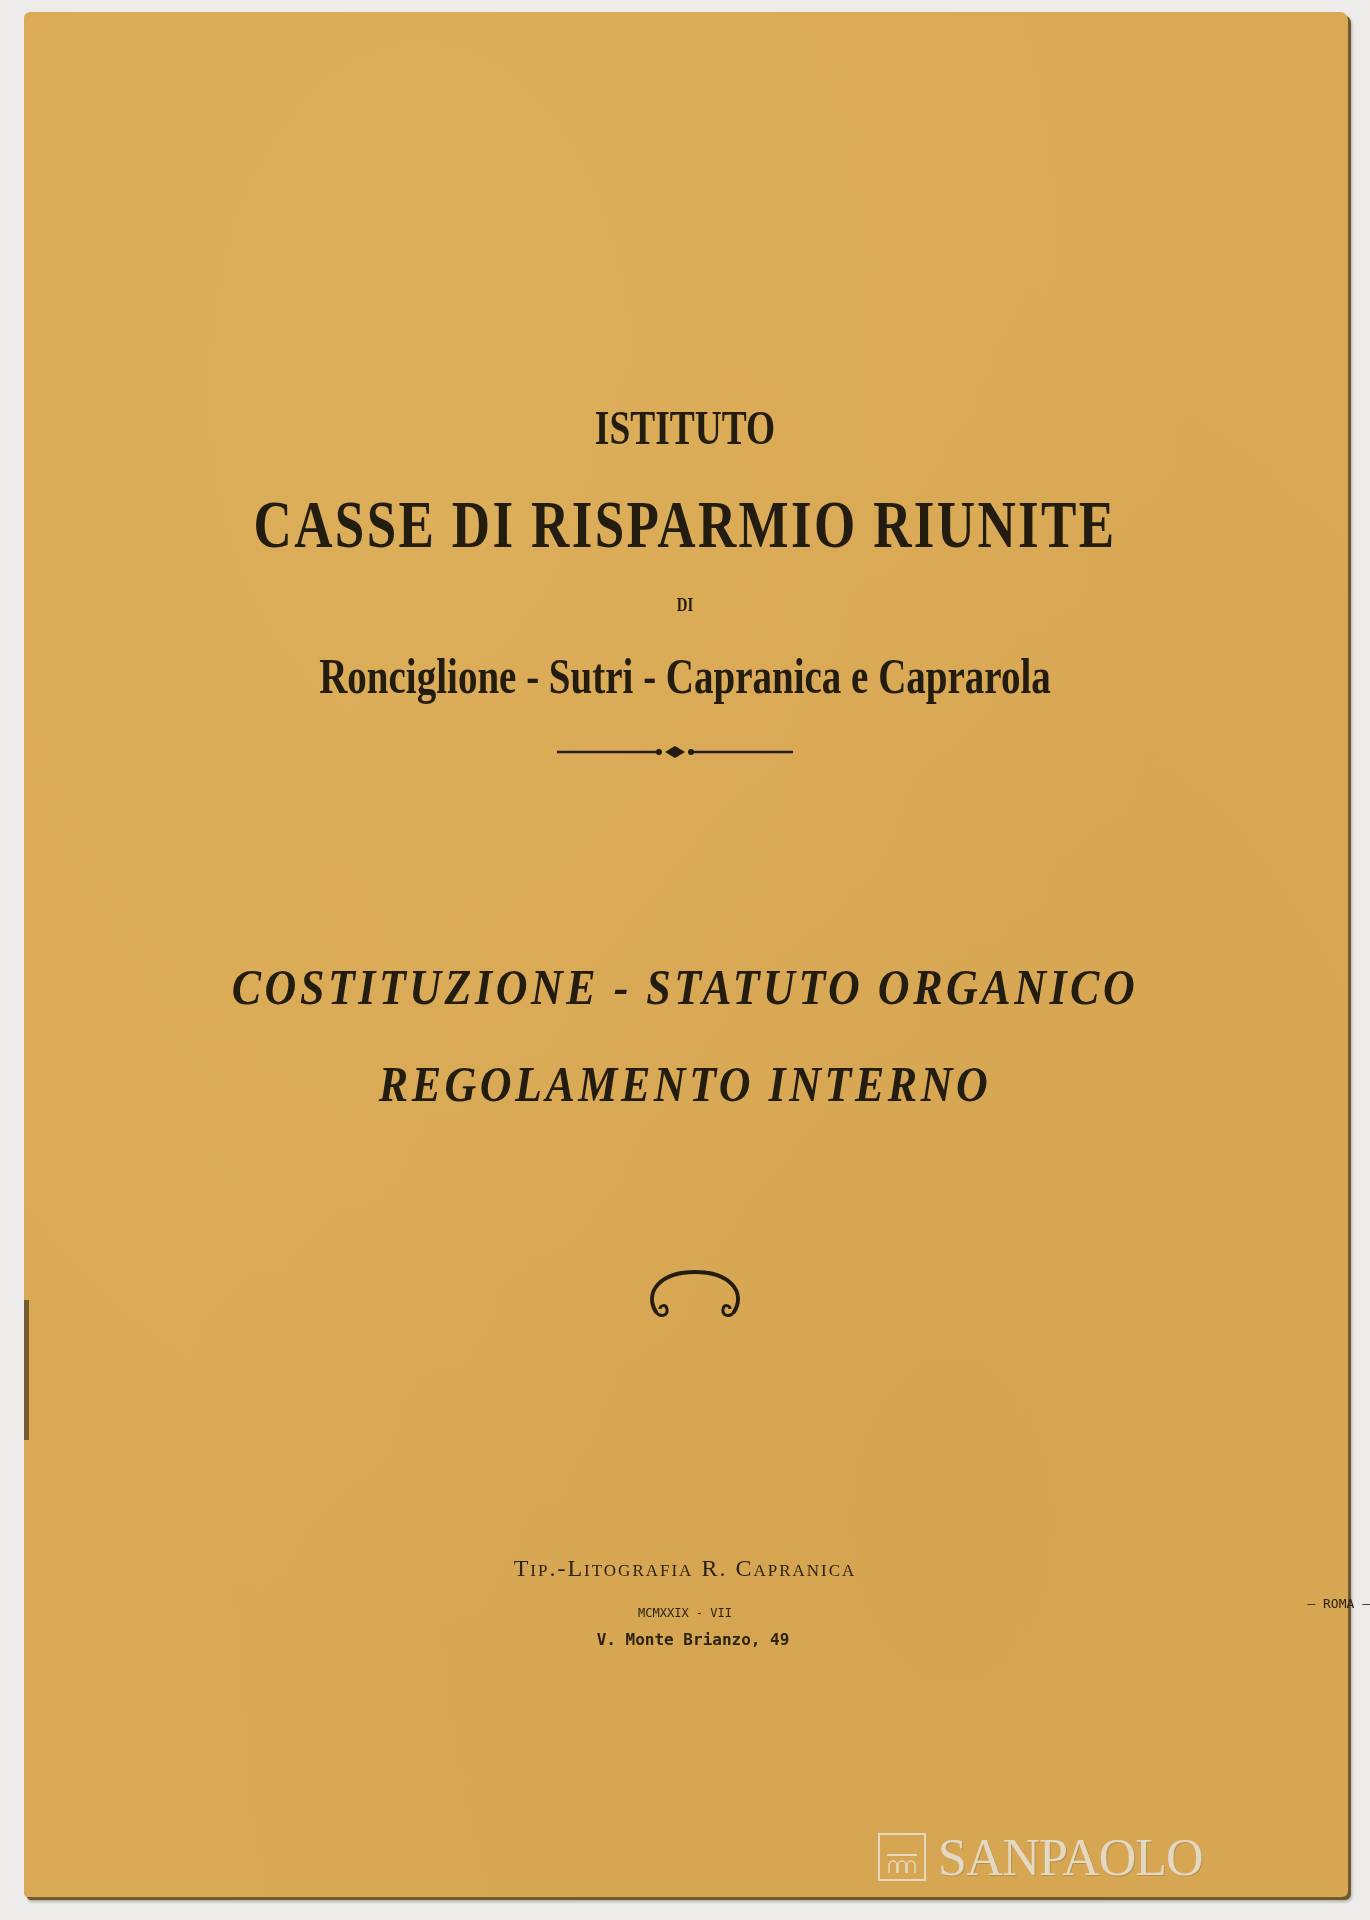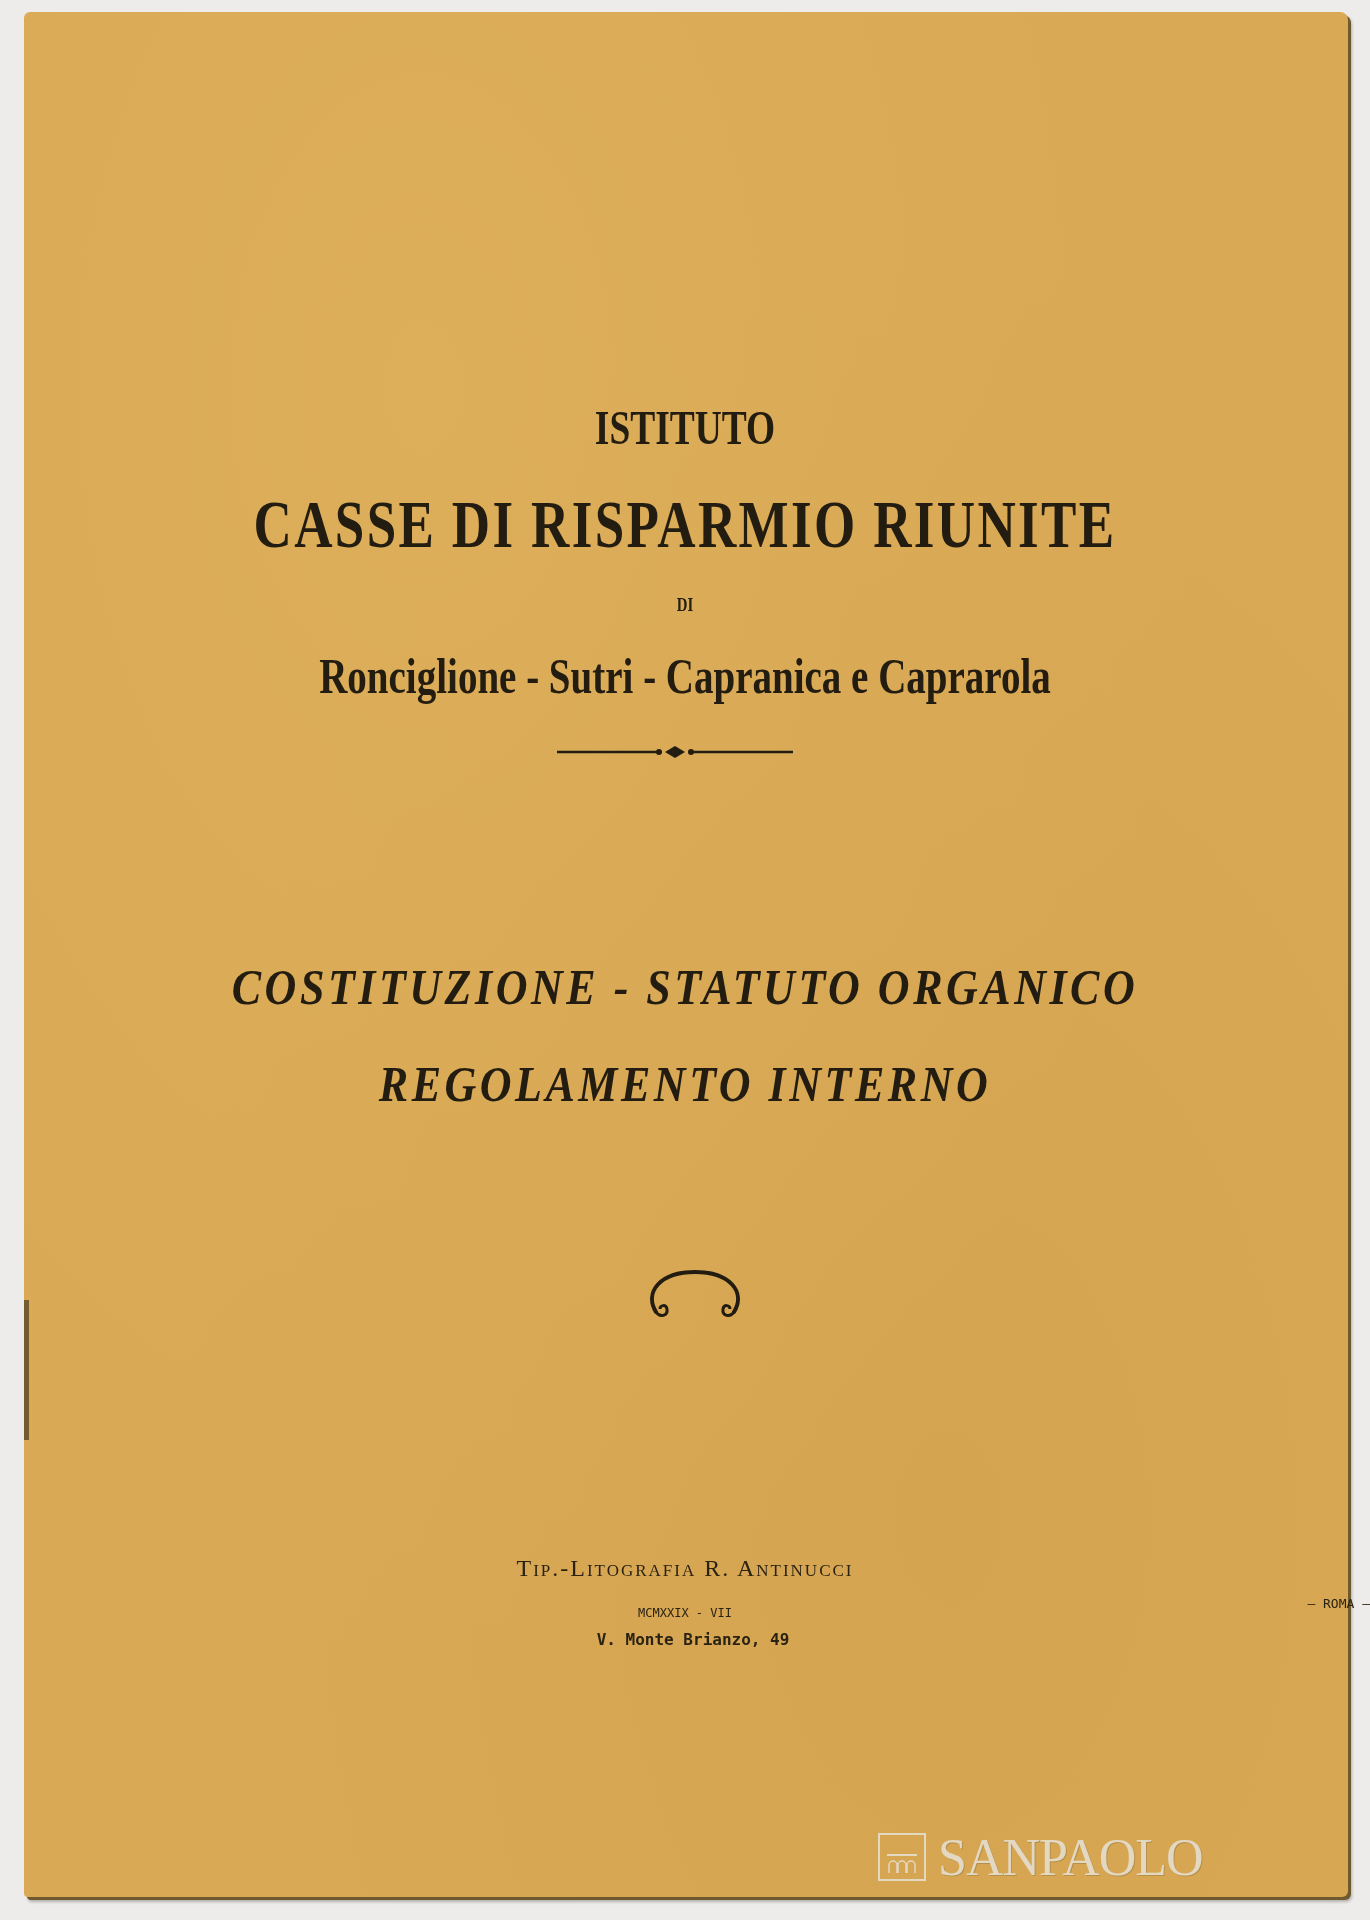--- a/index.html
+++ b/index.html
@@ -87,21 +87,21 @@
 
 <div class="line t-cost">COSTITUZIONE - STATUTO ORGANICO</div>
 <div class="line t-reg">REGOLAMENTO INTERNO</div>
 
 <svg class="scroll" viewBox="0 0 110 60">
   <path d="M16,50 C4,30 20,10 55,10 C90,10 106,30 94,50" fill="none" stroke="#231c10" stroke-width="4" stroke-linecap="round"></path>
   <path d="M16,50 C20,56 28,54 27,47 C26,42 20,43 20,47" fill="none" stroke="#231c10" stroke-width="3"></path>
   <path d="M94,50 C90,56 82,54 83,47 C84,42 90,43 90,47" fill="none" stroke="#231c10" stroke-width="3"></path>
 </svg>
 
-<div class="line printer">Tip.-Litografia R. Antinucci</div>
+<div class="line printer">Tip.-Litografia R. Capranica</div>
 <div class="line mono t-roma">— ROMA —</div>
 <div class="line mono t-addr">V. Monte Brianzo, 49</div>
 <div class="line mono t-year">MCMXXIX - VII</div>
 
 <div class="watermark">
   <span class="wm-box">
     <svg width="30" height="20" viewBox="0 0 30 20">
       <line x1="0" y1="2" x2="30" y2="2" stroke="#e6e1d6" stroke-width="2"></line>
       <path d="M2,20 V12 a4,4 0 0 1 8,0 V20 M11,20 V12 a4,4 0 0 1 8,0 V20 M20,20 V12 a4,4 0 0 1 8,0 V20" fill="none" stroke="#e6e1d6" stroke-width="1.5"></path>
     </svg>

